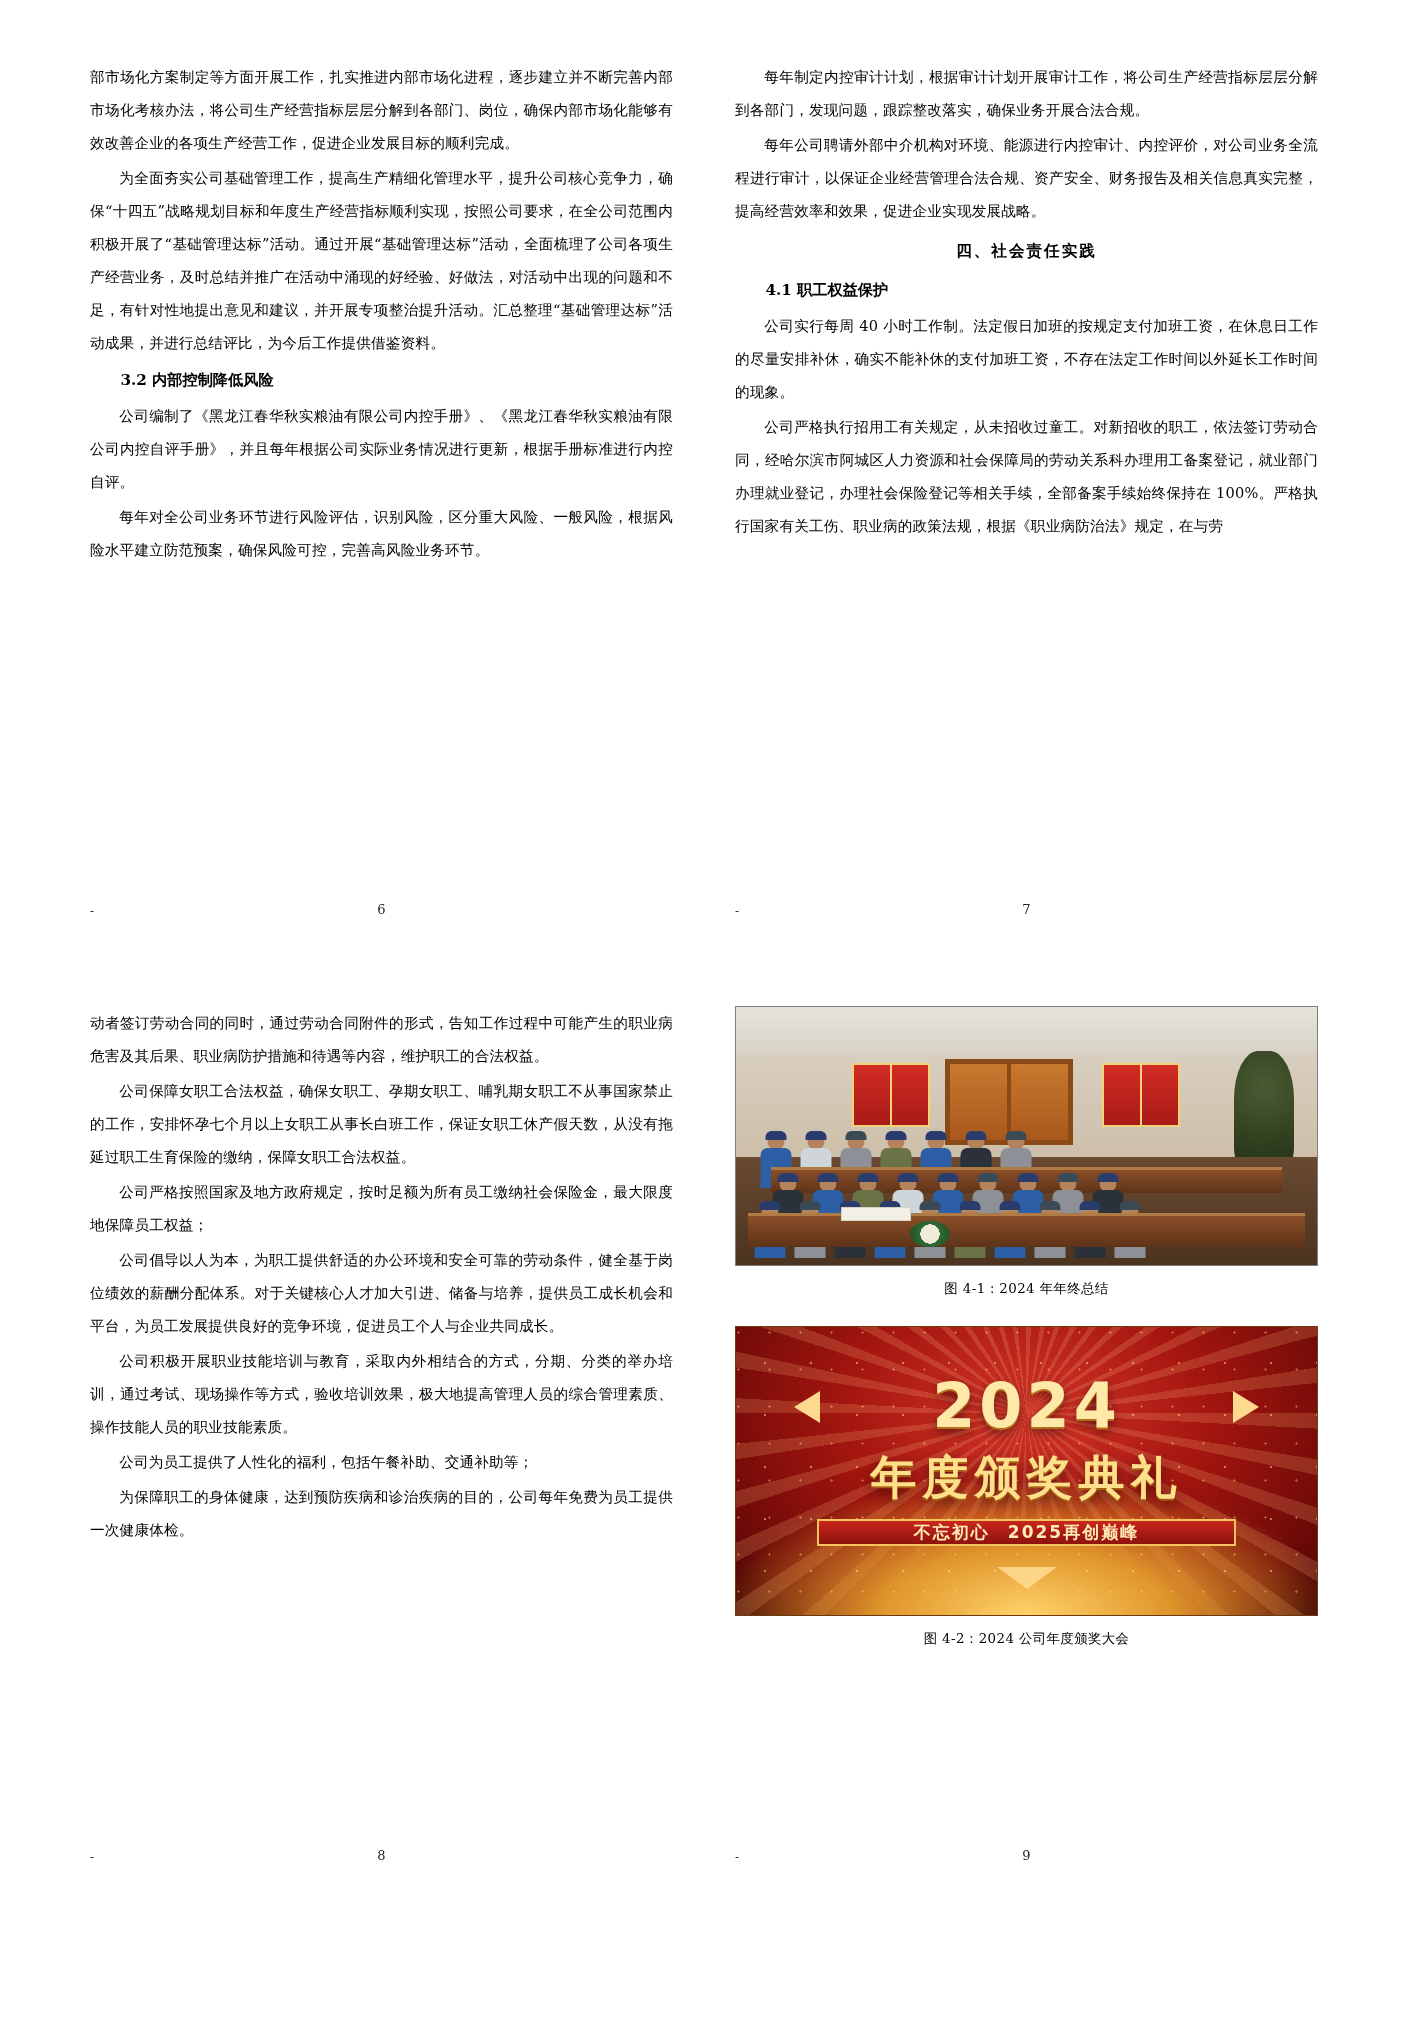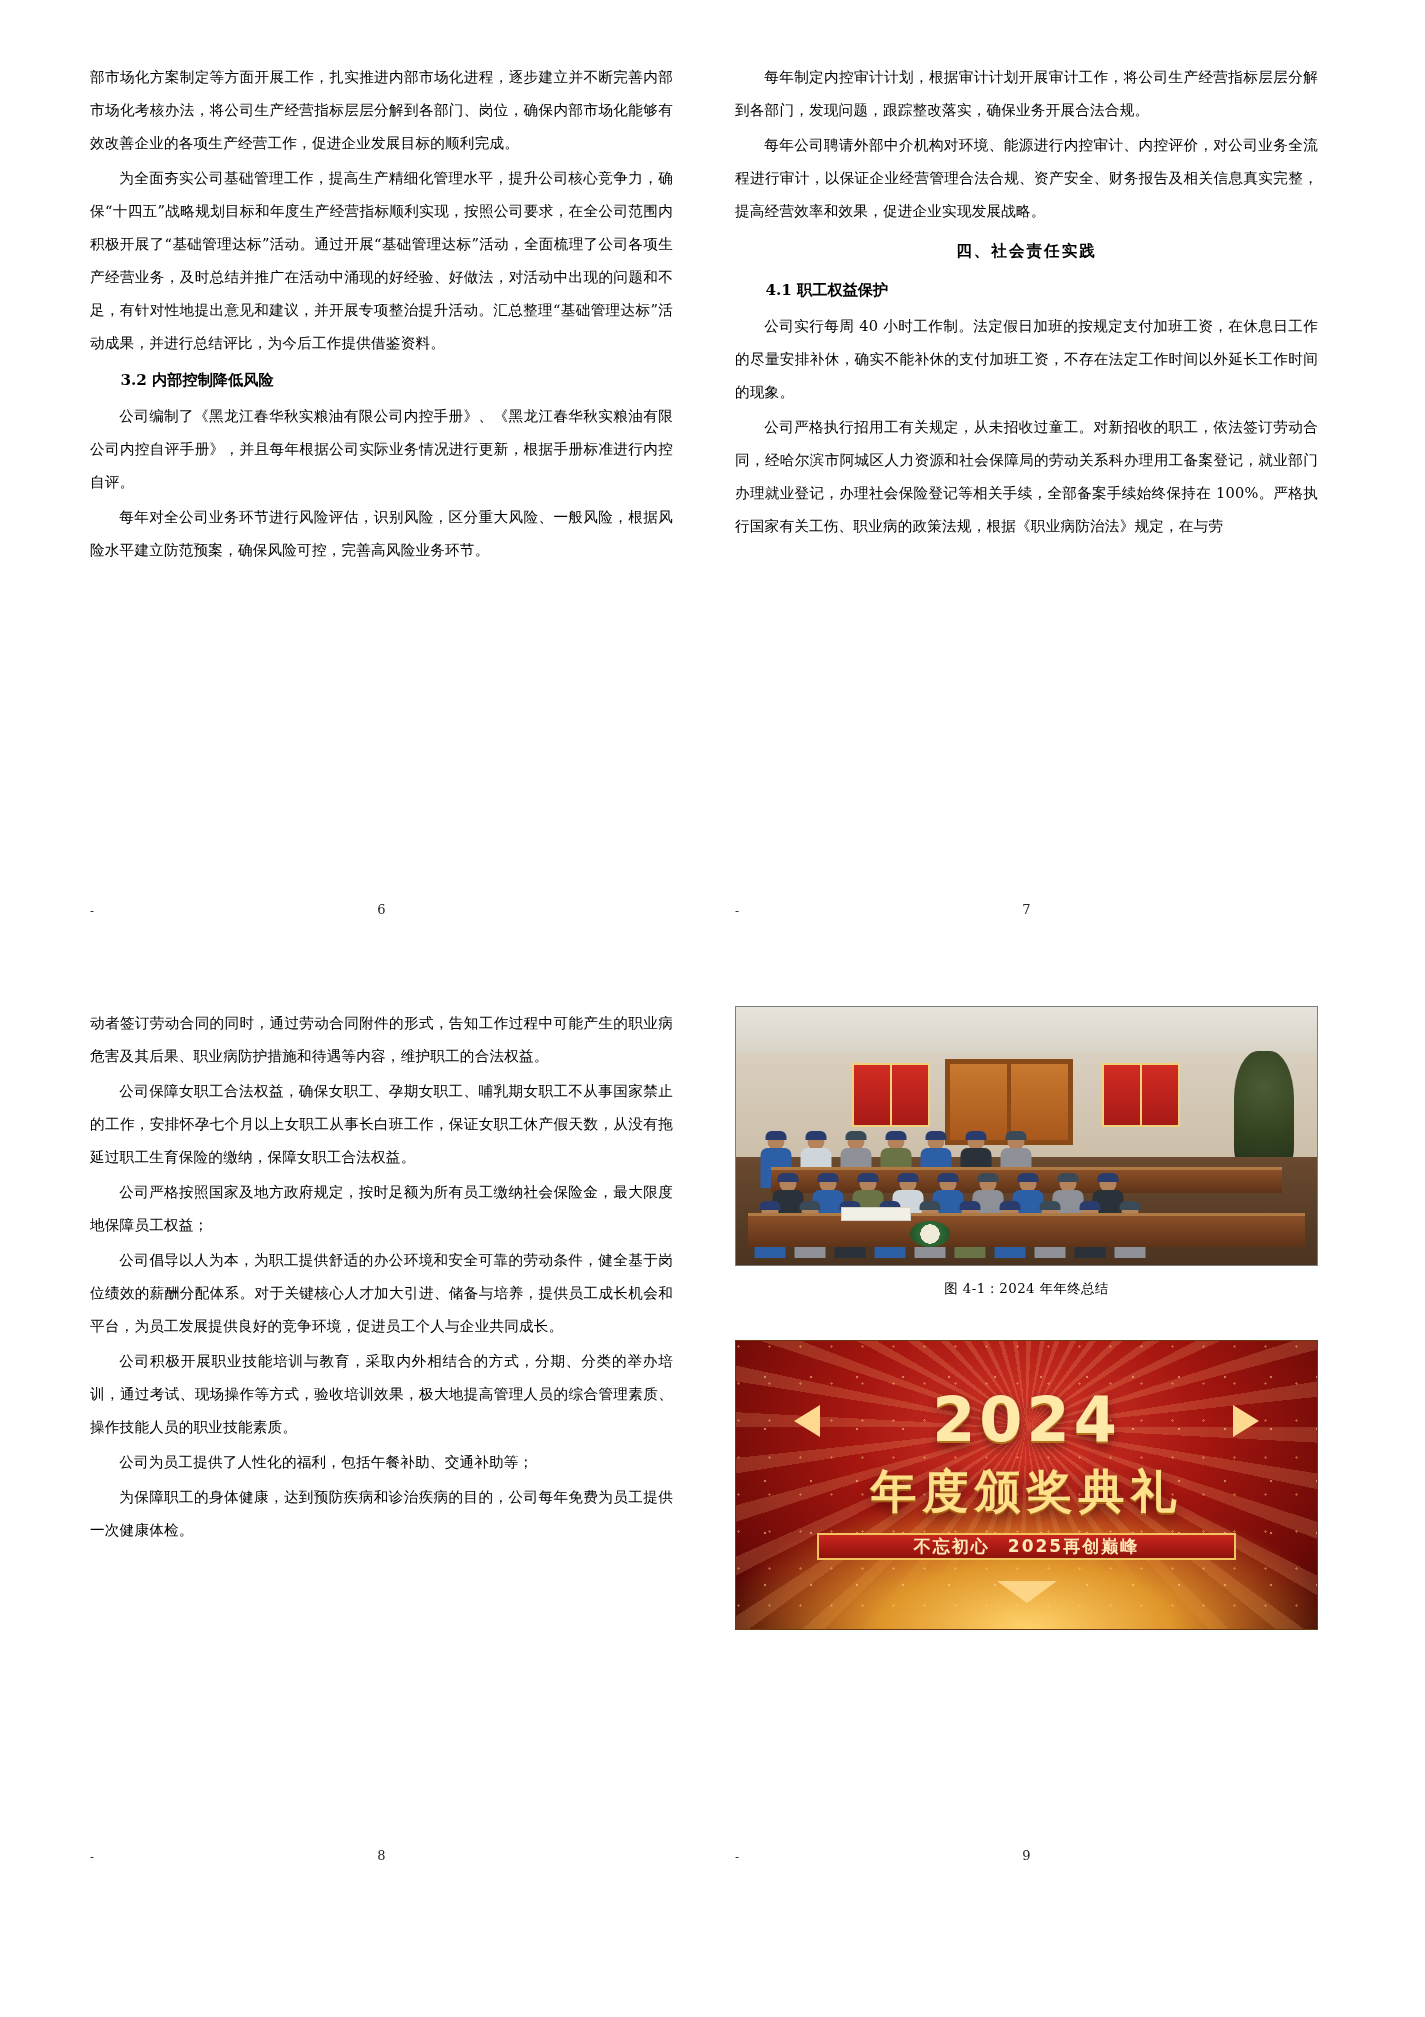--- a/index.html
+++ b/index.html
@@ -464,35 +464,36 @@
                 </div>
             </div>
 
             <div class="p1-table t1"></div>
             <div class="p1-papers"></div>
             <div class="p1-logo"></div>
           </div>
           <div class="figure-caption">图 4-1：2024 年年终总结</div>
         </div>
 
-        <div class="figure" style="margin-top:36px;">
+        <div class="figure" style="margin-top:22px;">
           <div class="photo2">
             <div class="p2-rays"></div>
             <div class="p2-glow"></div>
             <div class="p2-particles"></div>
             <div class="p2-chev-left"></div>
             <div class="p2-chev-right"></div>
             <div class="p2-year">2024</div>
             <div class="p2-title">年度颁奖典礼</div>
             <div class="p2-ribbon">
               <span>不忘初心</span>
               <span>2025再创巅峰</span>
             </div>
             <div class="p2-chev-down"></div>
           </div>
+          <div class="figure-caption">图 4-2：2024 公司年度颁奖大会</div>
         </div>
 
       </div>
       <div class="page-footer">
         <div class="footer-rule"></div>
         <span class="pg-dash">-</span>
         <span class="pg-num">9</span>
       </div>
     </div>
 

